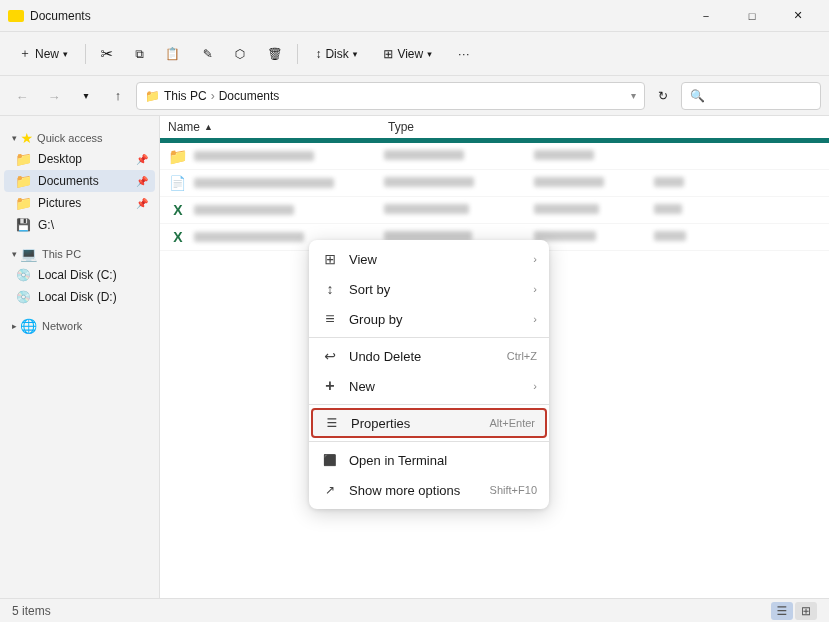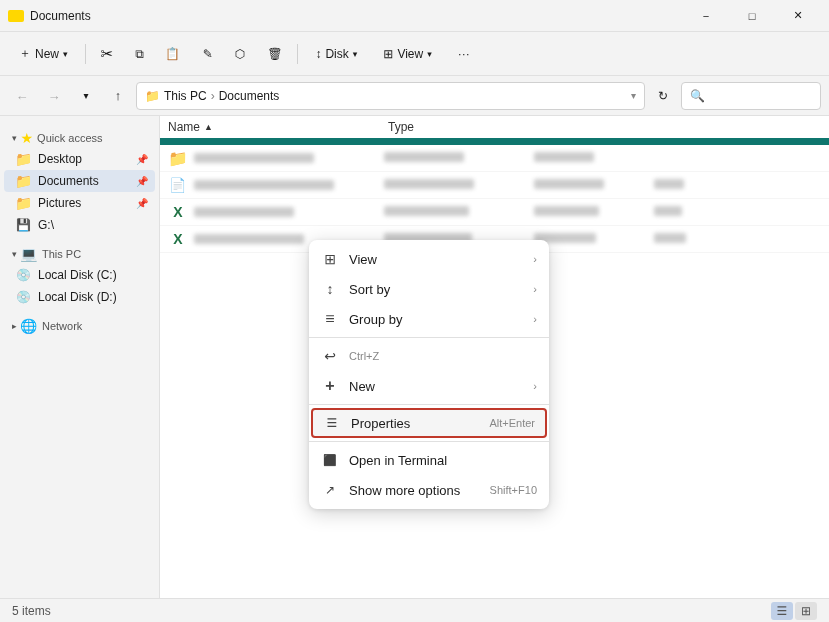--- a/index.html
+++ b/index.html
@@ -190,21 +190,21 @@
 
     
     .file-area {
       flex: 1;
       background: white;
       overflow: hidden;
       position: relative;
     }
     .file-header {
       display: flex;
-      border-bottom: 7px solid #0f766e;
+      border-bottom: 5px solid #0f766e;
       padding: 4px 8px;
       font-size: 12px;
       color: #333;
       background: white;
     }
     .file-header-col {
       display: flex;
       align-items: center;
       gap: 4px;
       cursor: pointer;
@@ -555,20 +555,21 @@
     <span class="ctx-arrow">›</span>
   </div>
   <div class="ctx-item">
     <div class="ctx-icon" style="font-size:16px;">≡</div>
     <span class="ctx-label">Group by</span>
     <span class="ctx-arrow">›</span>
   </div>
   <div class="ctx-separator"></div>
   <div class="ctx-item">
     <div class="ctx-icon">↩</div>
+    <span class="ctx-label">Undo Delete</span>
     <span class="ctx-shortcut">Ctrl+Z</span>
   </div>
   <div class="ctx-item">
     <div class="ctx-icon" style="font-size:16px;font-weight:bold;">+</div>
     <span class="ctx-label">New</span>
     <span class="ctx-arrow">›</span>
   </div>
   <div class="ctx-separator"></div>
 
   <div style="margin: 1px 2px; border: 2px solid #c0392b; border-radius: 4px; background: #f5f5f5;">

